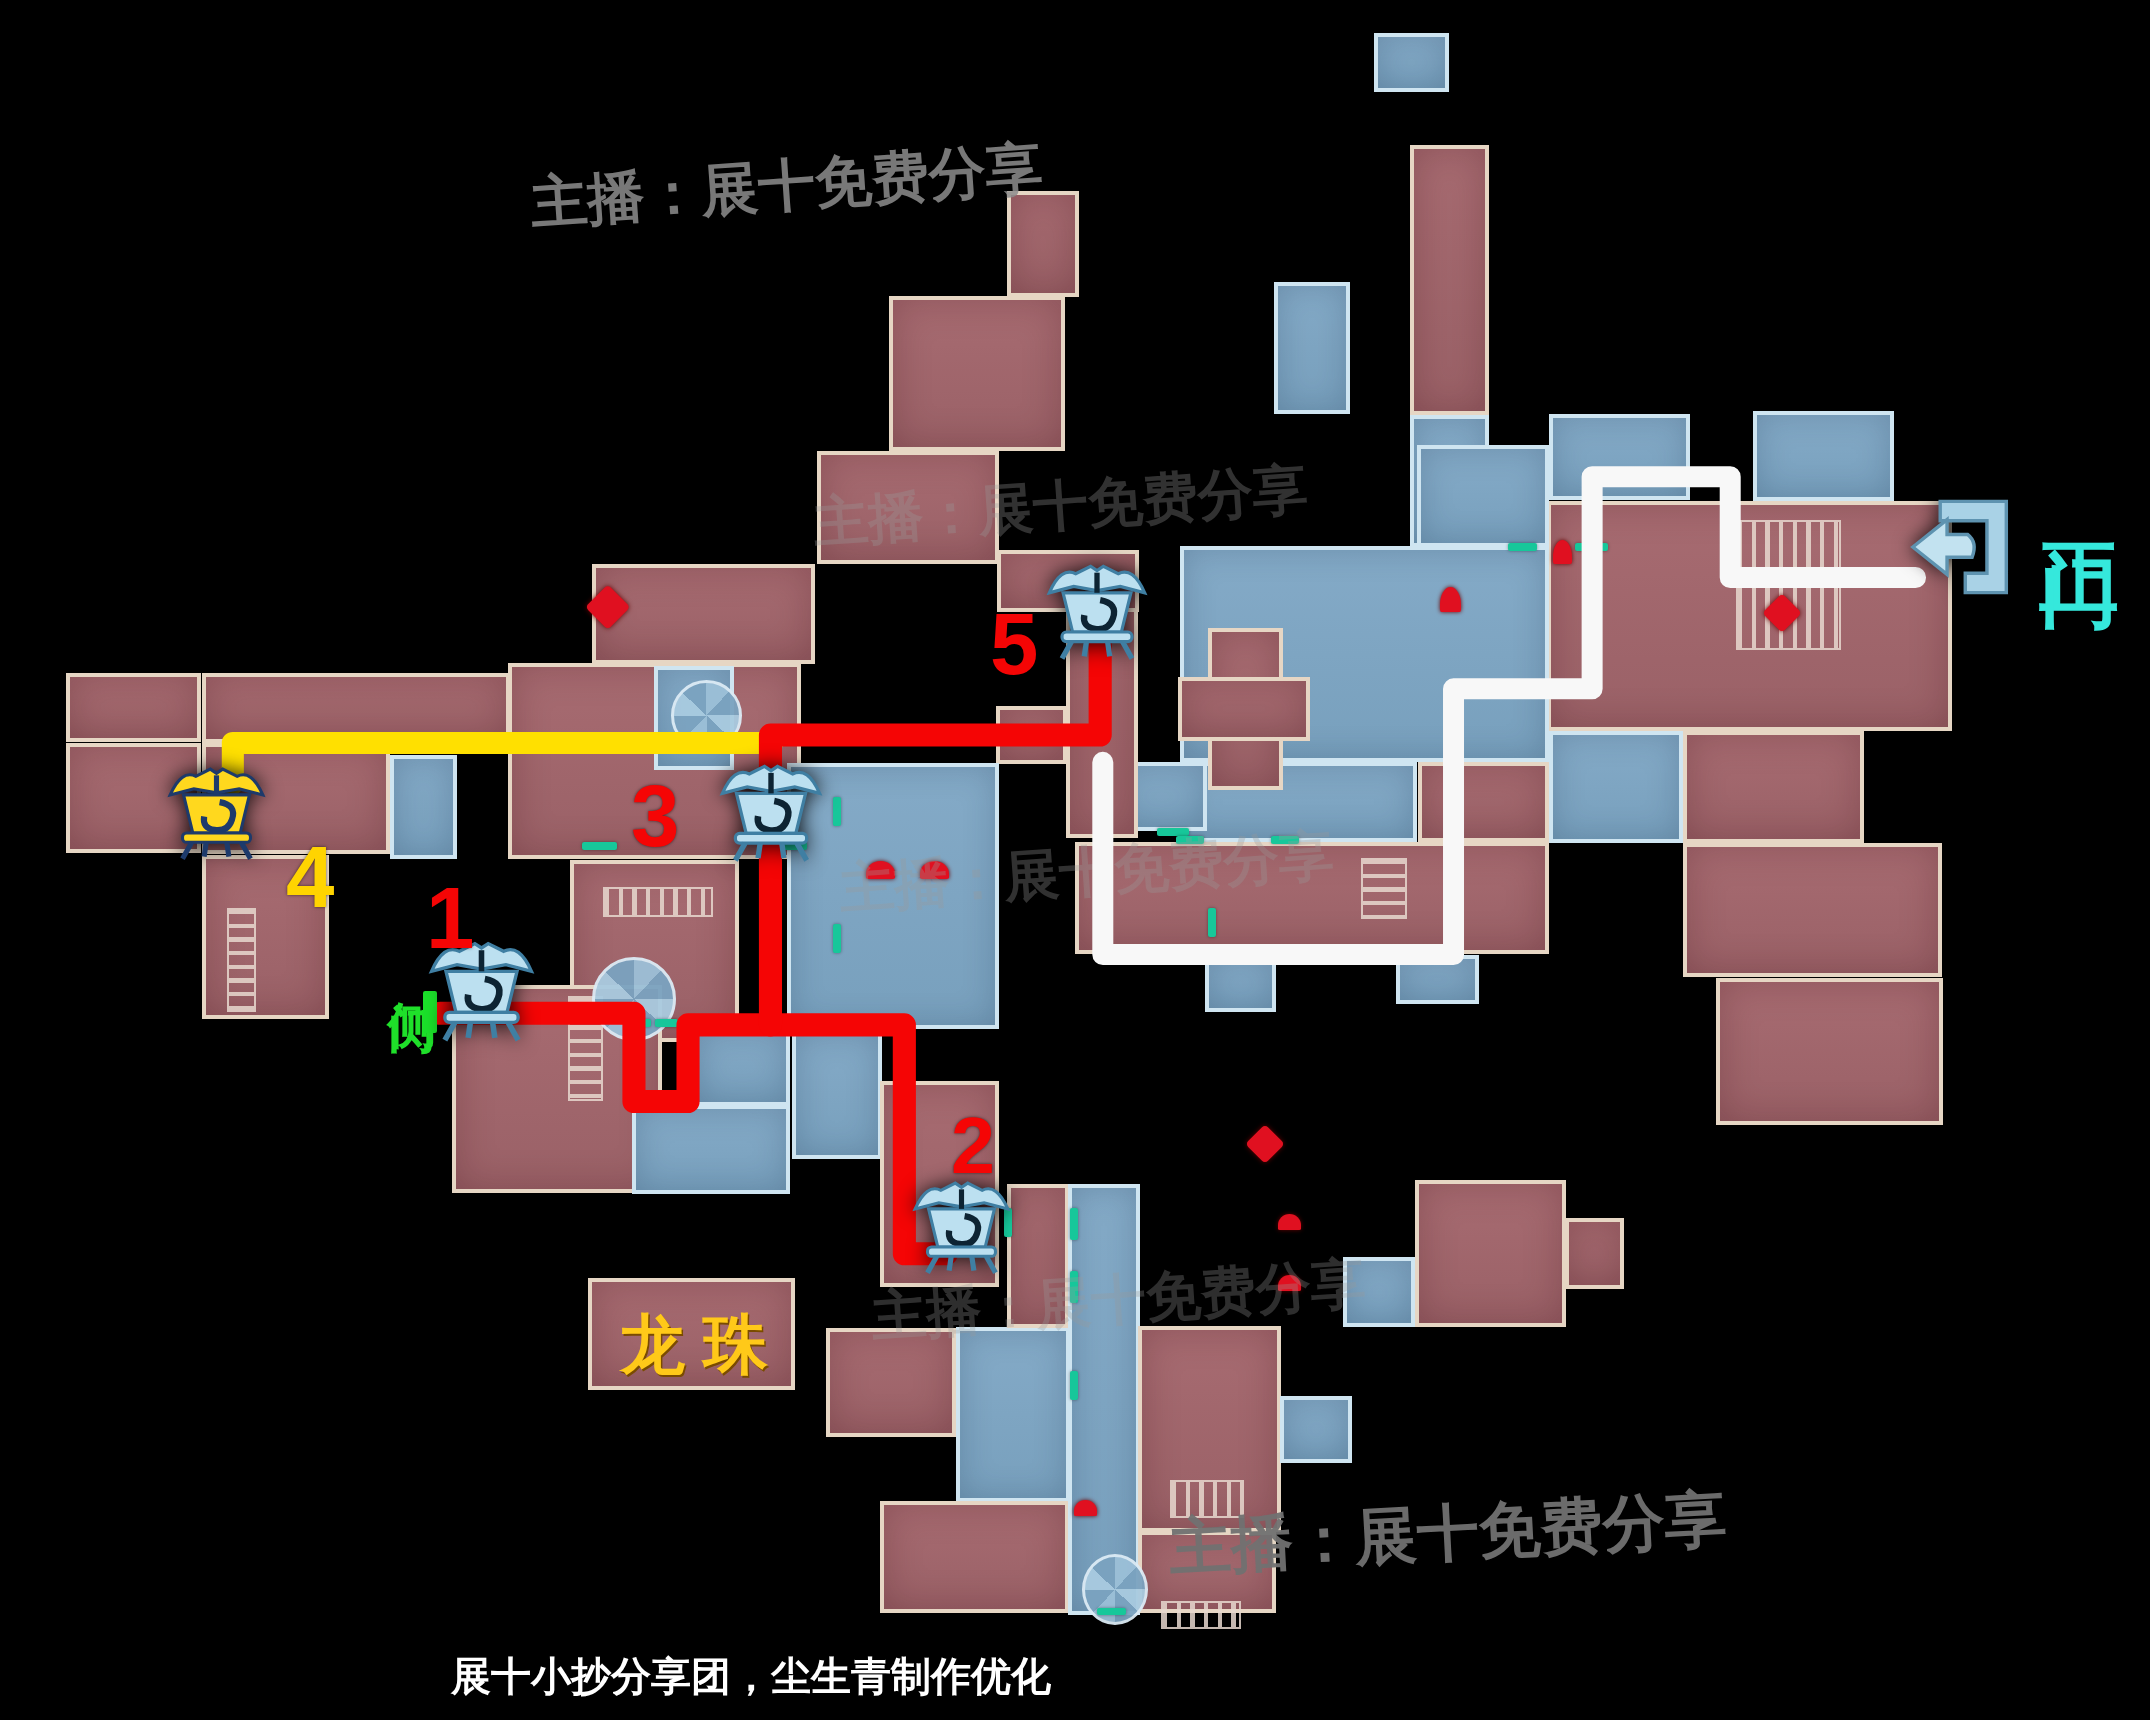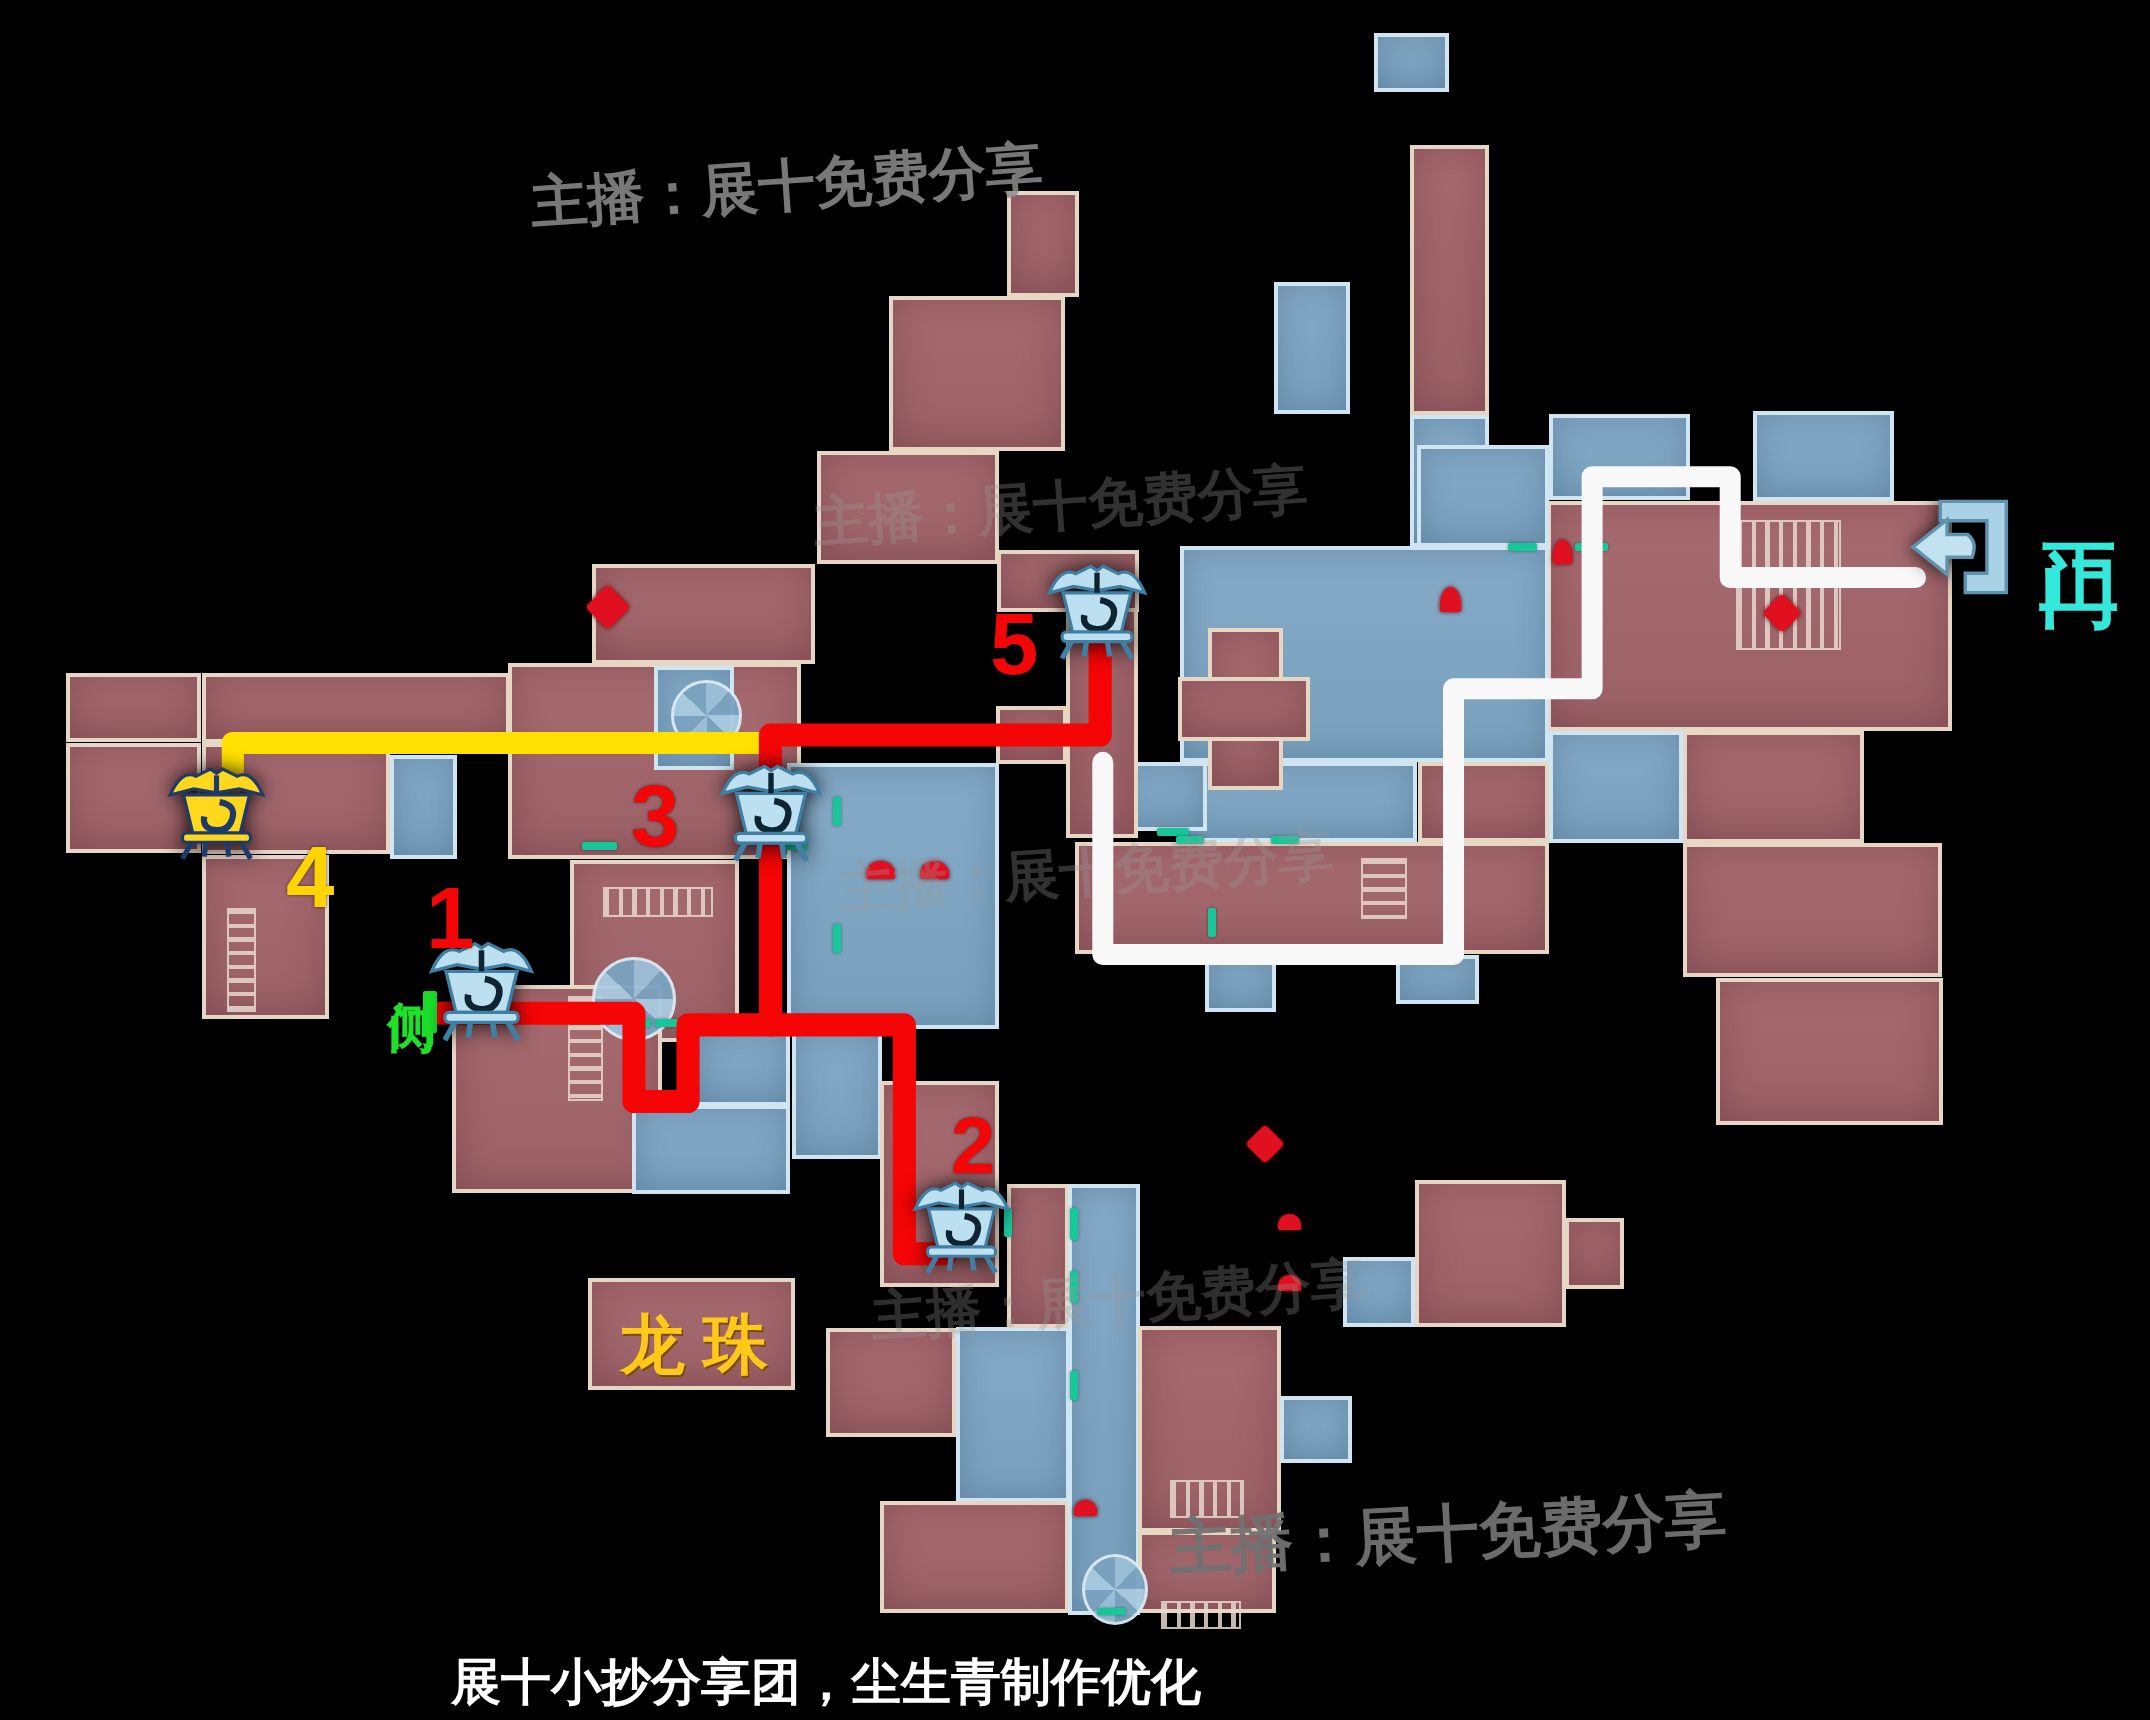--- a/index.html
+++ b/index.html
@@ -213,15 +213,15 @@
       <span class="num" style="left: 990px; top: 600px; font-size: 87px; color: rgb(245, 5, 5);">5</span>
       <div class="coffin" style="left: 1906px; top: 490px; width: 114px; height: 114px;">
         <svg viewBox="0 0 100 100">
   <path d="M30 10 H88 V90 H52 V73 H71 V27 H30 Z" fill="#a9d2e6" stroke="#5e93b0" stroke-width="3"></path>
   <path d="M6 50 L36 26 V39 L54 39 Q63 46 58 59 L36 59 V74 Z" fill="#c2e2f0" stroke="#5e93b0" stroke-width="3"></path>
 </svg>
       </div>
     </div>
   <div id="title">
   </div>
-  <div id="caption" style="left: 451px; top: 1649px; font-size: 50px;">展十小抄分享团，尘生青制作优化</div>
+  <div id="caption" style="left: 451px; top: 1649px; font-size: 40px;">展十小抄分享团，尘生青制作优化</div>
 </div>
 
 
 </body></html>

